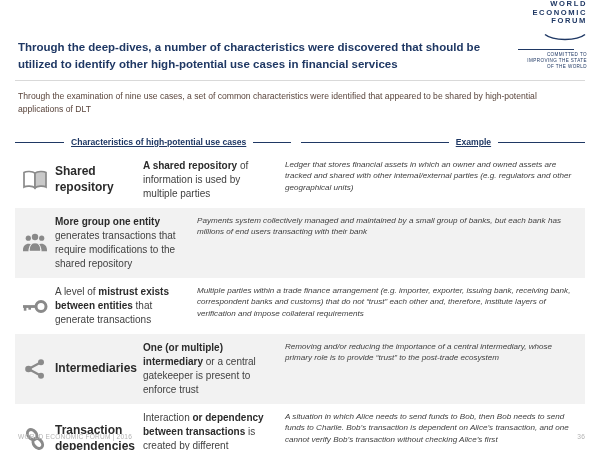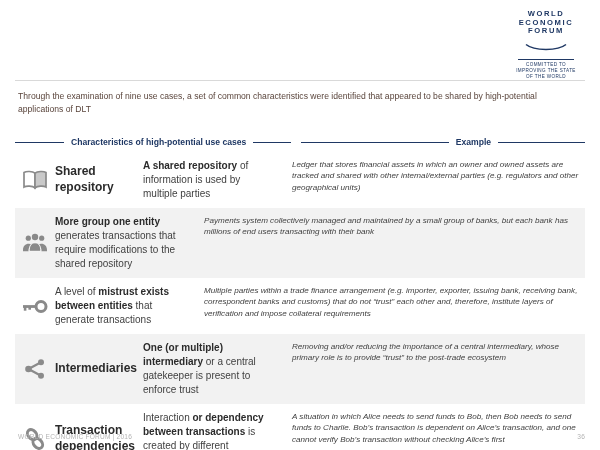--- a/index.html
+++ b/index.html
@@ -22,40 +22,40 @@
     position: absolute; left: 15px; top: 80px; width: 570px;
     height: 1px; background: #d9d9d9;
   }
   .subtitle {
     position: absolute; left: 18px; top: 90px; width: 556px;
     font-size: 8.6px; line-height: 1.5; color: #5a453c;
   }
 
   
   .logo {
-    position: absolute; right: 13px; top: 10px; width: 82px;
-    text-align: center; color: #1f3864;
+    position: absolute; right: 13px; top: 0; width: 82px;
+    text-align: right; color: #1f3864;
   }
   .logo .logo-line { font-size: 7.6px; font-weight: bold; letter-spacing: 1.6px; line-height: 1.12; }
   .logo .logo-arc { margin-top: 1px; }
   .logo .logo-rule { width: 56px; height: 1px; background: #1f3864; margin: 4px auto 2px auto; }
   .logo .logo-tagline { font-size: 4.6px; letter-spacing: 0.4px; line-height: 1.4; color: #1f3864; }
 
   
   .table-header {
     position: absolute; left: 15px; top: 137px; width: 570px;
     display: flex; align-items: center;
   }
   .th-group { display: flex; align-items: center; }
   .th-group.left  { width: 276px; }
   .th-group.right { flex: 1; margin-left: 10px; }
   .th-rule { height: 1px; background: #1f3864; }
   .th-label {
     padding: 0 7px; white-space: nowrap;
-    font-size: 8.6px; font-weight: bold; color: #1f3864;
+    font-size: 8.6px; font-weight: bold; color: #1f3864; text-decoration: underline;
   }
   .th-group.left  .th-rule.a { flex: 1.3; }
   .th-group.left  .th-rule.b { flex: 1; }
   .th-group.right .th-rule.a { flex: 1.7; }
   .th-group.right .th-rule.b { flex: 1; }
 
   
   .rows { position: absolute; left: 15px; top: 152px; width: 570px; }
   .row { display: flex; padding: 7px 0 7px 0; }
   .row.alt { background: #f2f2f2; }
@@ -68,21 +68,21 @@
     font-size: 12px; font-weight: bold; color: #2b2b2b; line-height: 1.3;
     padding-right: 4px;
   }
   .cell-desc {
     width: 142px; flex: none; padding-right: 12px;
     font-size: 10px; color: #3f3f3f; line-height: 1.4;
   }
   .cell-desc b { color: #2b2b2b; }
   .cell-example {
     flex: 1; padding-right: 6px;
-    font-size: 8.1px; font-style: italic; color: #3f3f3f; line-height: 1.42; margin-left: 7px;
+    font-size: 8.1px; font-style: italic; color: #3f3f3f; line-height: 1.42;
   }
 
   
   .footer {
     position: absolute; left: 18px; right: 15px; bottom: 10px;
     display: flex; justify-content: space-between;
     font-size: 6.6px; color: #b3b3b3; letter-spacing: 0.2px;
   }
 </style>
 </head>
@@ -100,20 +100,21 @@
         </svg>
     </div>
     <div class="logo-rule"></div>
     <div class="logo-tagline">
       <div>COMMITTED TO</div>
       <div>IMPROVING THE STATE</div>
       <div>OF THE WORLD</div>
     </div>
   </div>
 
+  <h1 class="page-title">Through the deep-dives, a number of characteristics were discovered that should be utilized to identify other high-potential use cases in financial services</h1>
   <div class="title-divider"></div>
   <p class="subtitle">Through the examination of nine use cases, a set of common characteristics were identified that appeared to be shared by high-potential applications of DLT</p>
 
   <div class="table-header">
     <div class="th-group left">
       <span class="th-rule a"></span>
       <span class="th-label">Characteristics of high-potential use cases</span>
       <span class="th-rule b"></span>
     </div>
     <div class="th-group right">

